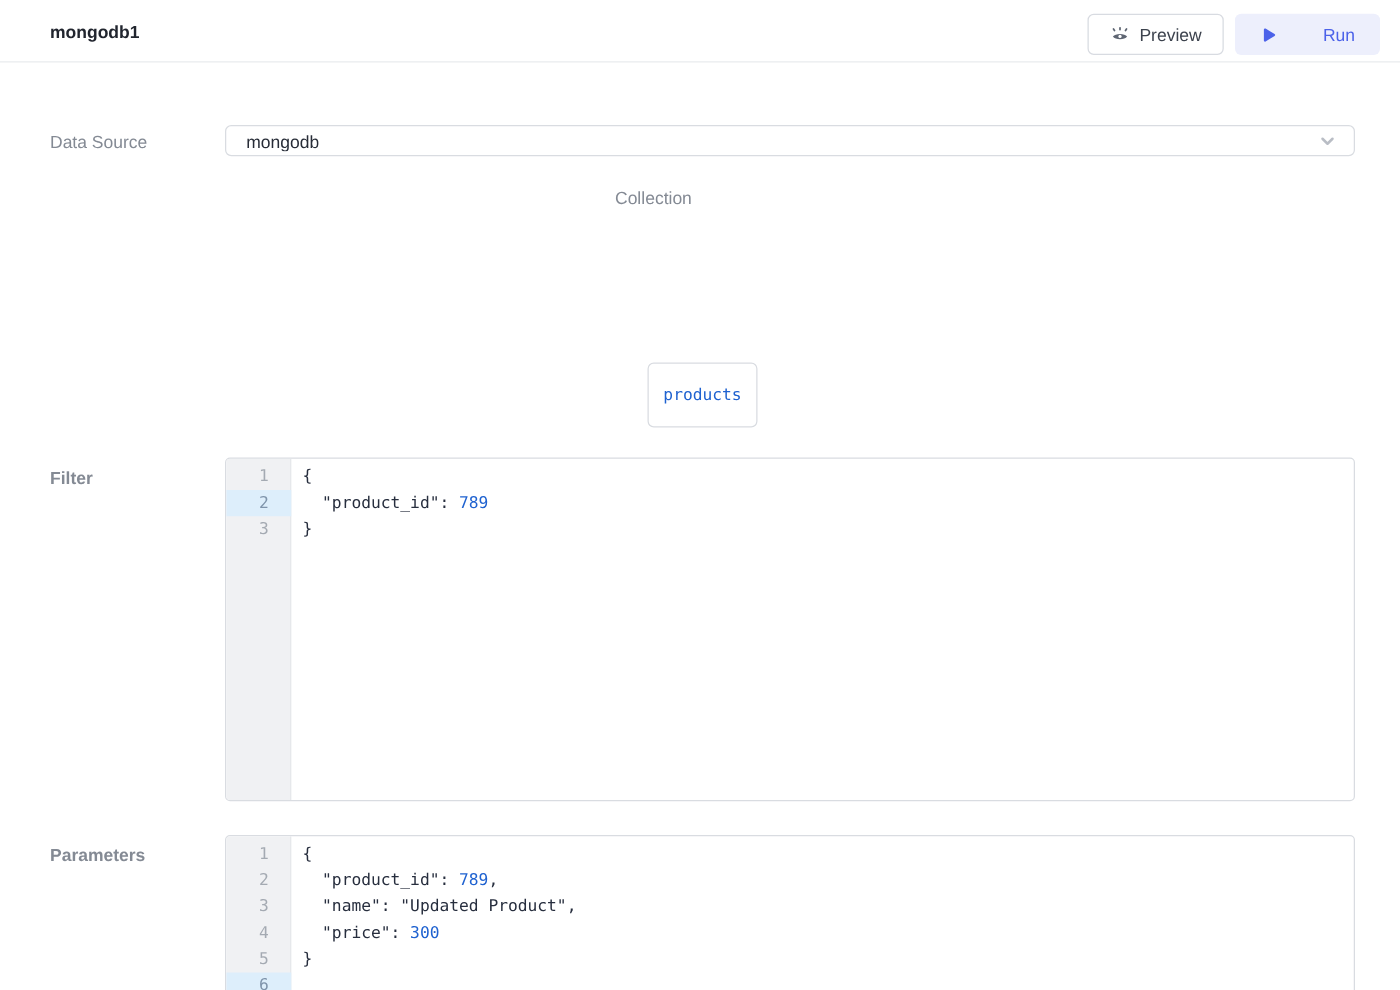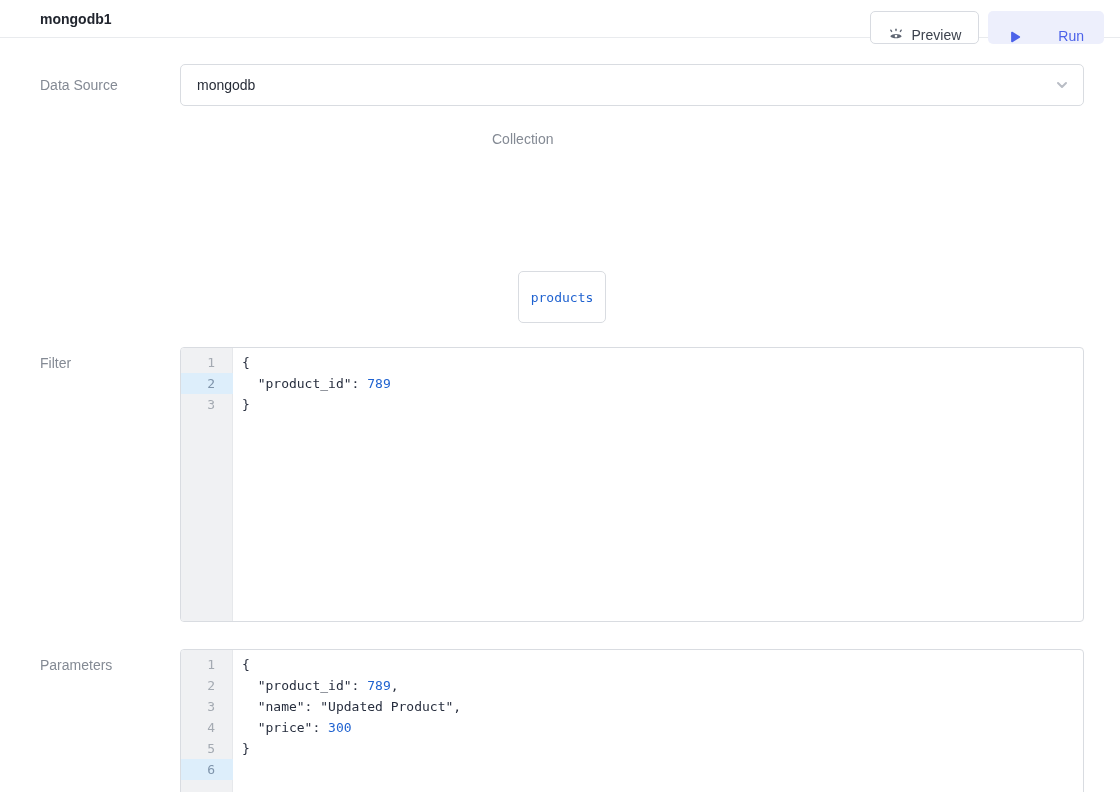--- a/index.html
+++ b/index.html
@@ -1,53 +1,53 @@
 <!DOCTYPE html>
 <html><head>
 <meta charset="utf-8">
 <style>
   * { margin: 0; padding: 0; box-sizing: border-box; }
   html, body { width: 1120px; height: 792px; overflow: hidden; background: #ffffff;
     font-family: "Liberation Sans", sans-serif; }
 
   
-  .header { position: relative; height: 38px; display: flex; align-items: center;
+  .header { position: relative; height: 50px; display: flex; align-items: center;
     border-bottom: 1px solid #e9ebee; background: #ffffff; }
   .header-title { margin-left: 40px; font-size: 14px; font-weight: 700; color: #21252e; }
   .header-center { position: absolute; left: 488px; top: 0; height: 100%;
     display: flex; align-items: center; gap: 10px; }
   .params-label { font-size: 14px; color: #6f7681; }
   .plus-badge { width: 17px; height: 17px; border-radius: 4px; background: #6f7681;
     color: #e8eaee; font-size: 13px; font-weight: 700; line-height: 16px; text-align: center;
     border: none; cursor: pointer; display: inline-block; }
   .header-buttons { position: absolute; right: 16px; top: 11px; display: flex; gap: 9px; }
   .btn { height: 33px; border-radius: 5px; font-size: 14px; display: inline-flex;
-    align-items: flex-end; gap: 8px; cursor: pointer; }
+    align-items: center; gap: 8px; cursor: pointer; }
   .btn-preview { background: #ffffff; border: 1px solid #d8dbe1; color: #3c424d;
     padding: 0 17px; }
   .btn-run { background: #edeffc; border: none; color: #4c62e9; font-weight: 400;
     padding: 0 20px; gap: 36px; }
   .btn svg { display: block; }
 
   
   .form { padding: 0 36px 0 40px; }
   .row { display: flex; }
   .row-center { align-items: center; }
   .row-top { align-items: flex-start; }
   .row-label { width: 140px; flex: 0 0 140px; font-size: 14px; color: #848a94; }
-  .row-top .row-label { padding-top: 8px; }
+  .row-top .row-label { padding-top: 8px; font-weight: bold; }
   .row-field { flex: 1; min-width: 0; }
 
-  .row-datasource  { margin-top: 26px; }
+  .row-datasource  { margin-top: 50px; }
   .row-operation   { margin-top: 52px; }
   .row-collection  { margin-top: 25px; flex-direction: column; }
   .row-filter      { margin-top: 24px; }
   .row-replacement { margin-top: 27px; }
 
-  .select-field { position: relative; height: 42px; background: #fff;
+  .select-field { position: relative; height: 25px; background: #fff;
     border: 1px solid #d9dce1; border-radius: 5px; display: flex; align-items: center;
     padding: 0 40px 0 16px; cursor: pointer; }
   .select-value { font-size: 14px; color: #272c37; white-space: nowrap; overflow: hidden; }
   .select-chevron { position: absolute; right: 14px; top: 50%; margin-top: -7px; }
 
   .mono-field { height: 52px; background: #fff; border: 1px solid #d9dce1;
     border-radius: 5px; display: flex; align-items: center; padding: 0 12px;
     cursor: text; }
   .mono-field .code-text { font-family: "DejaVu Sans Mono", monospace; font-size: 13px;
     color: #1f62d0; }

